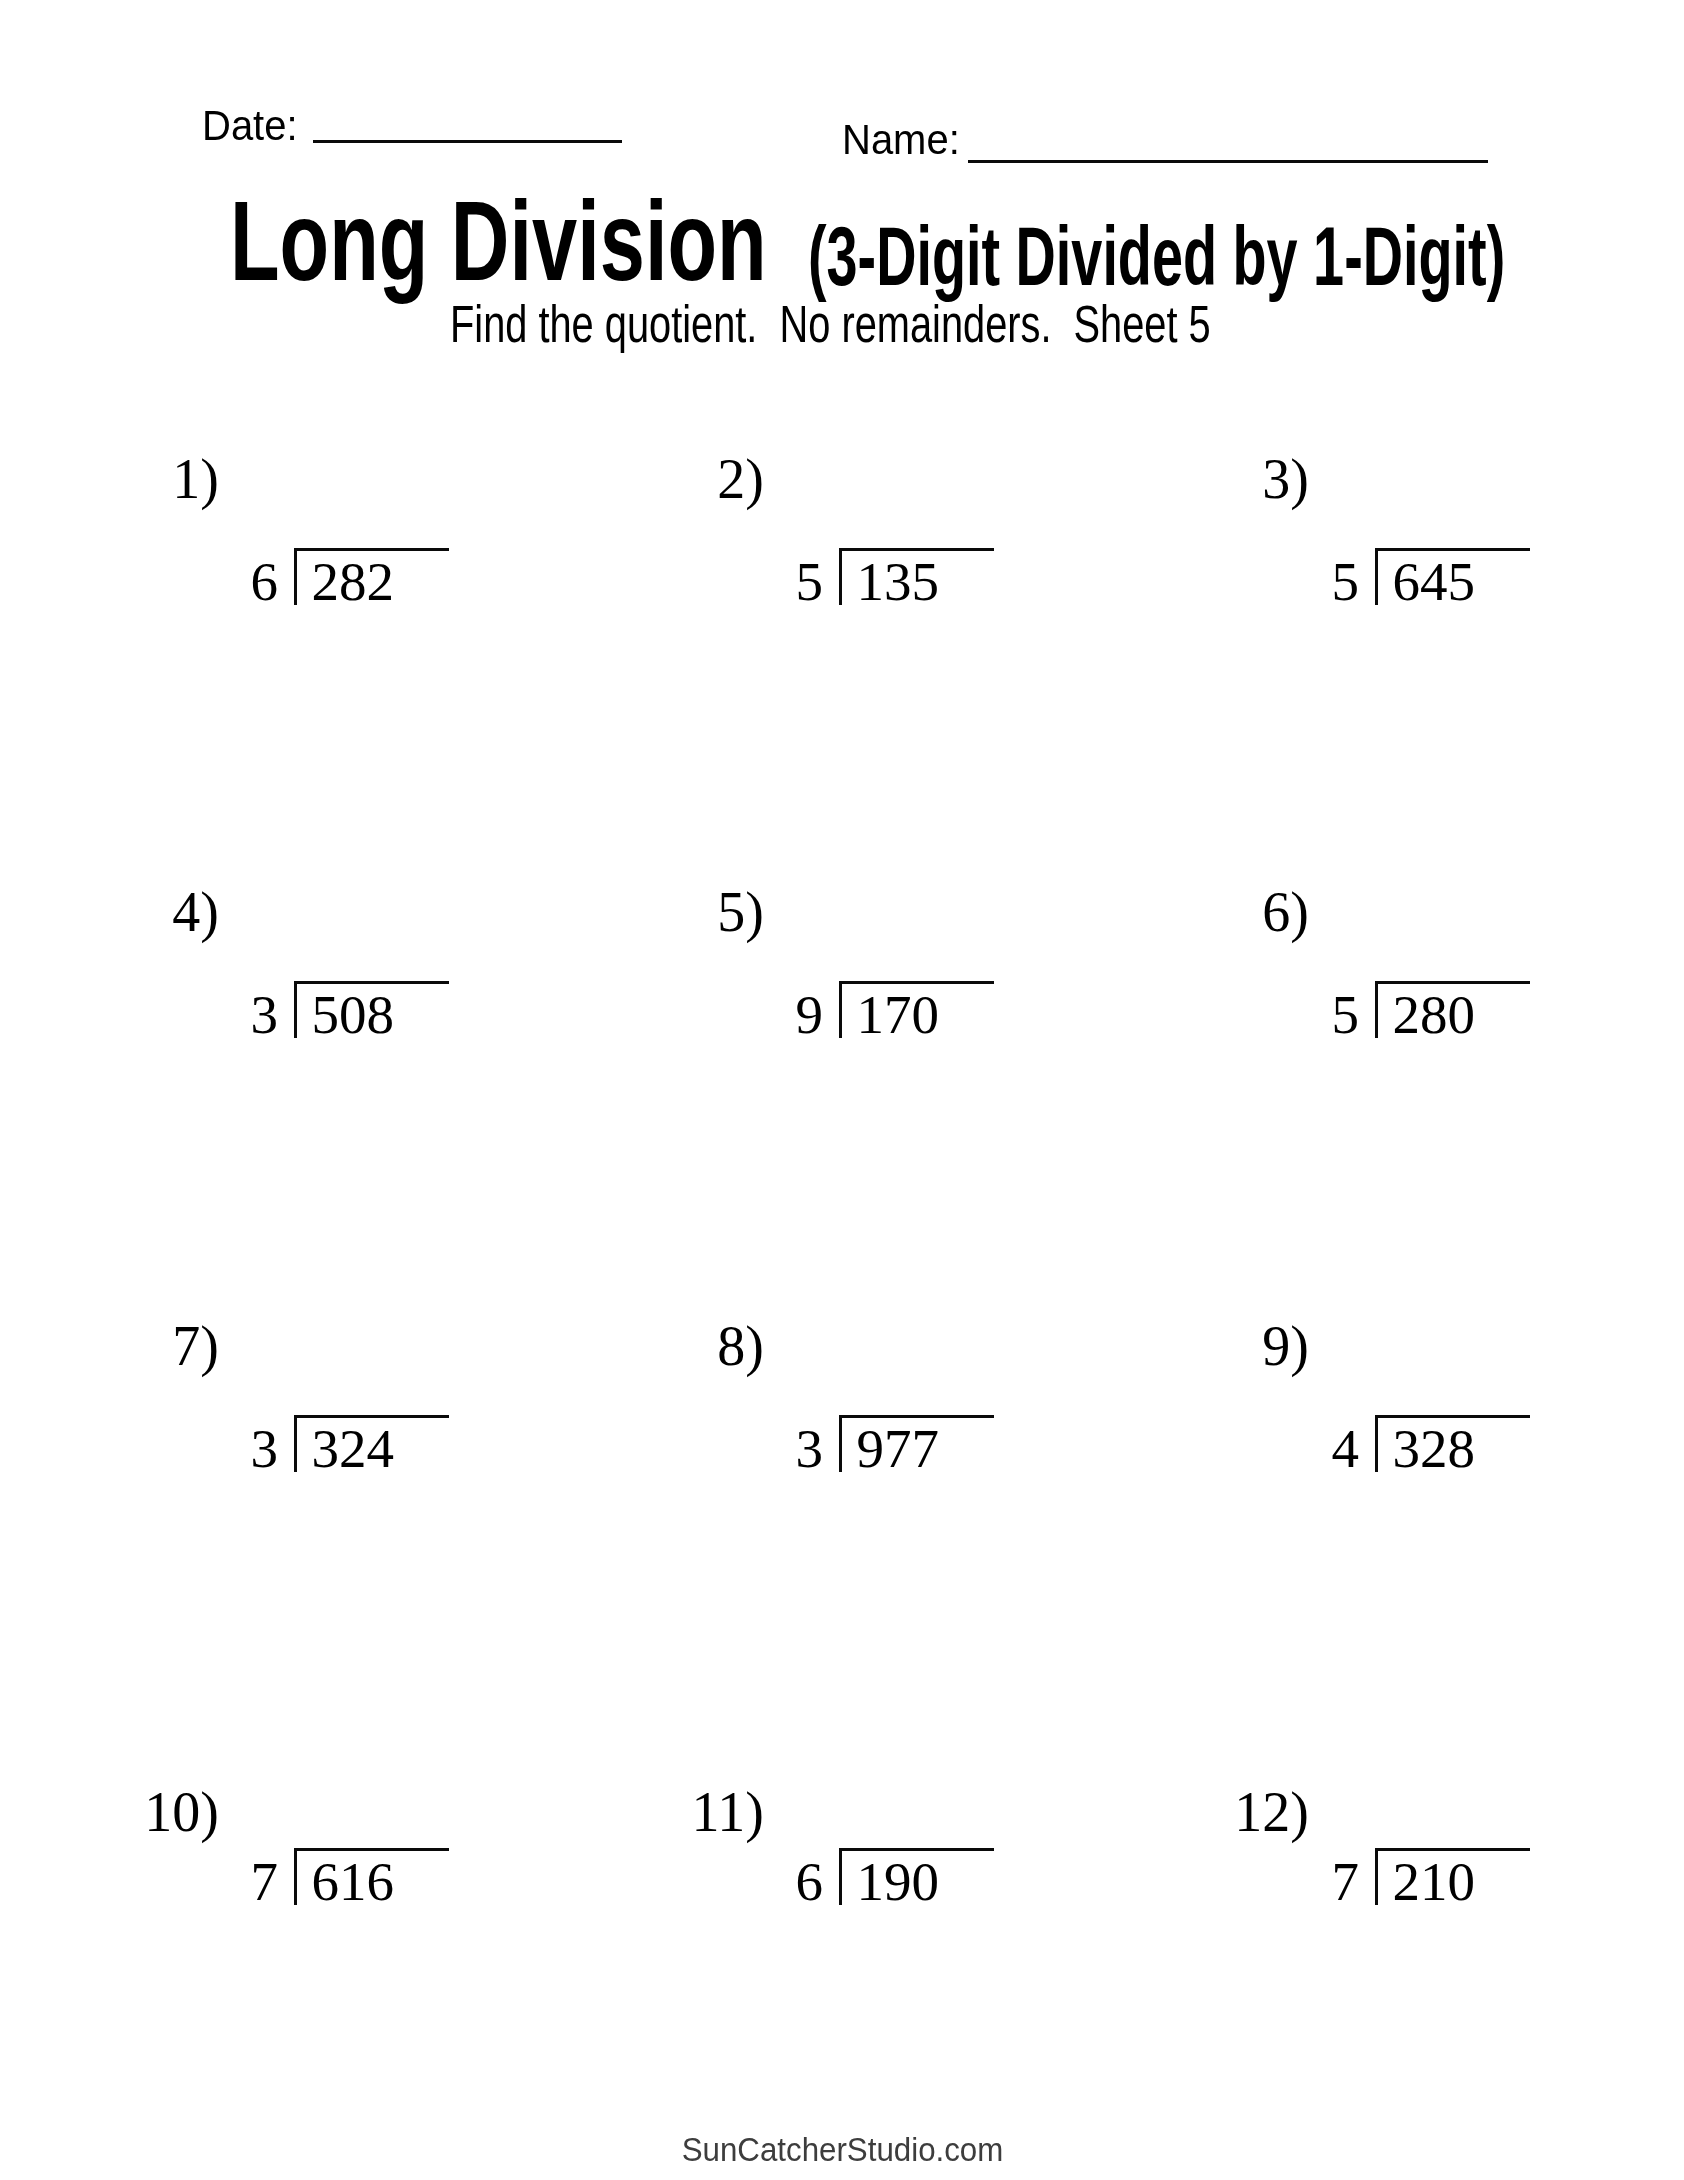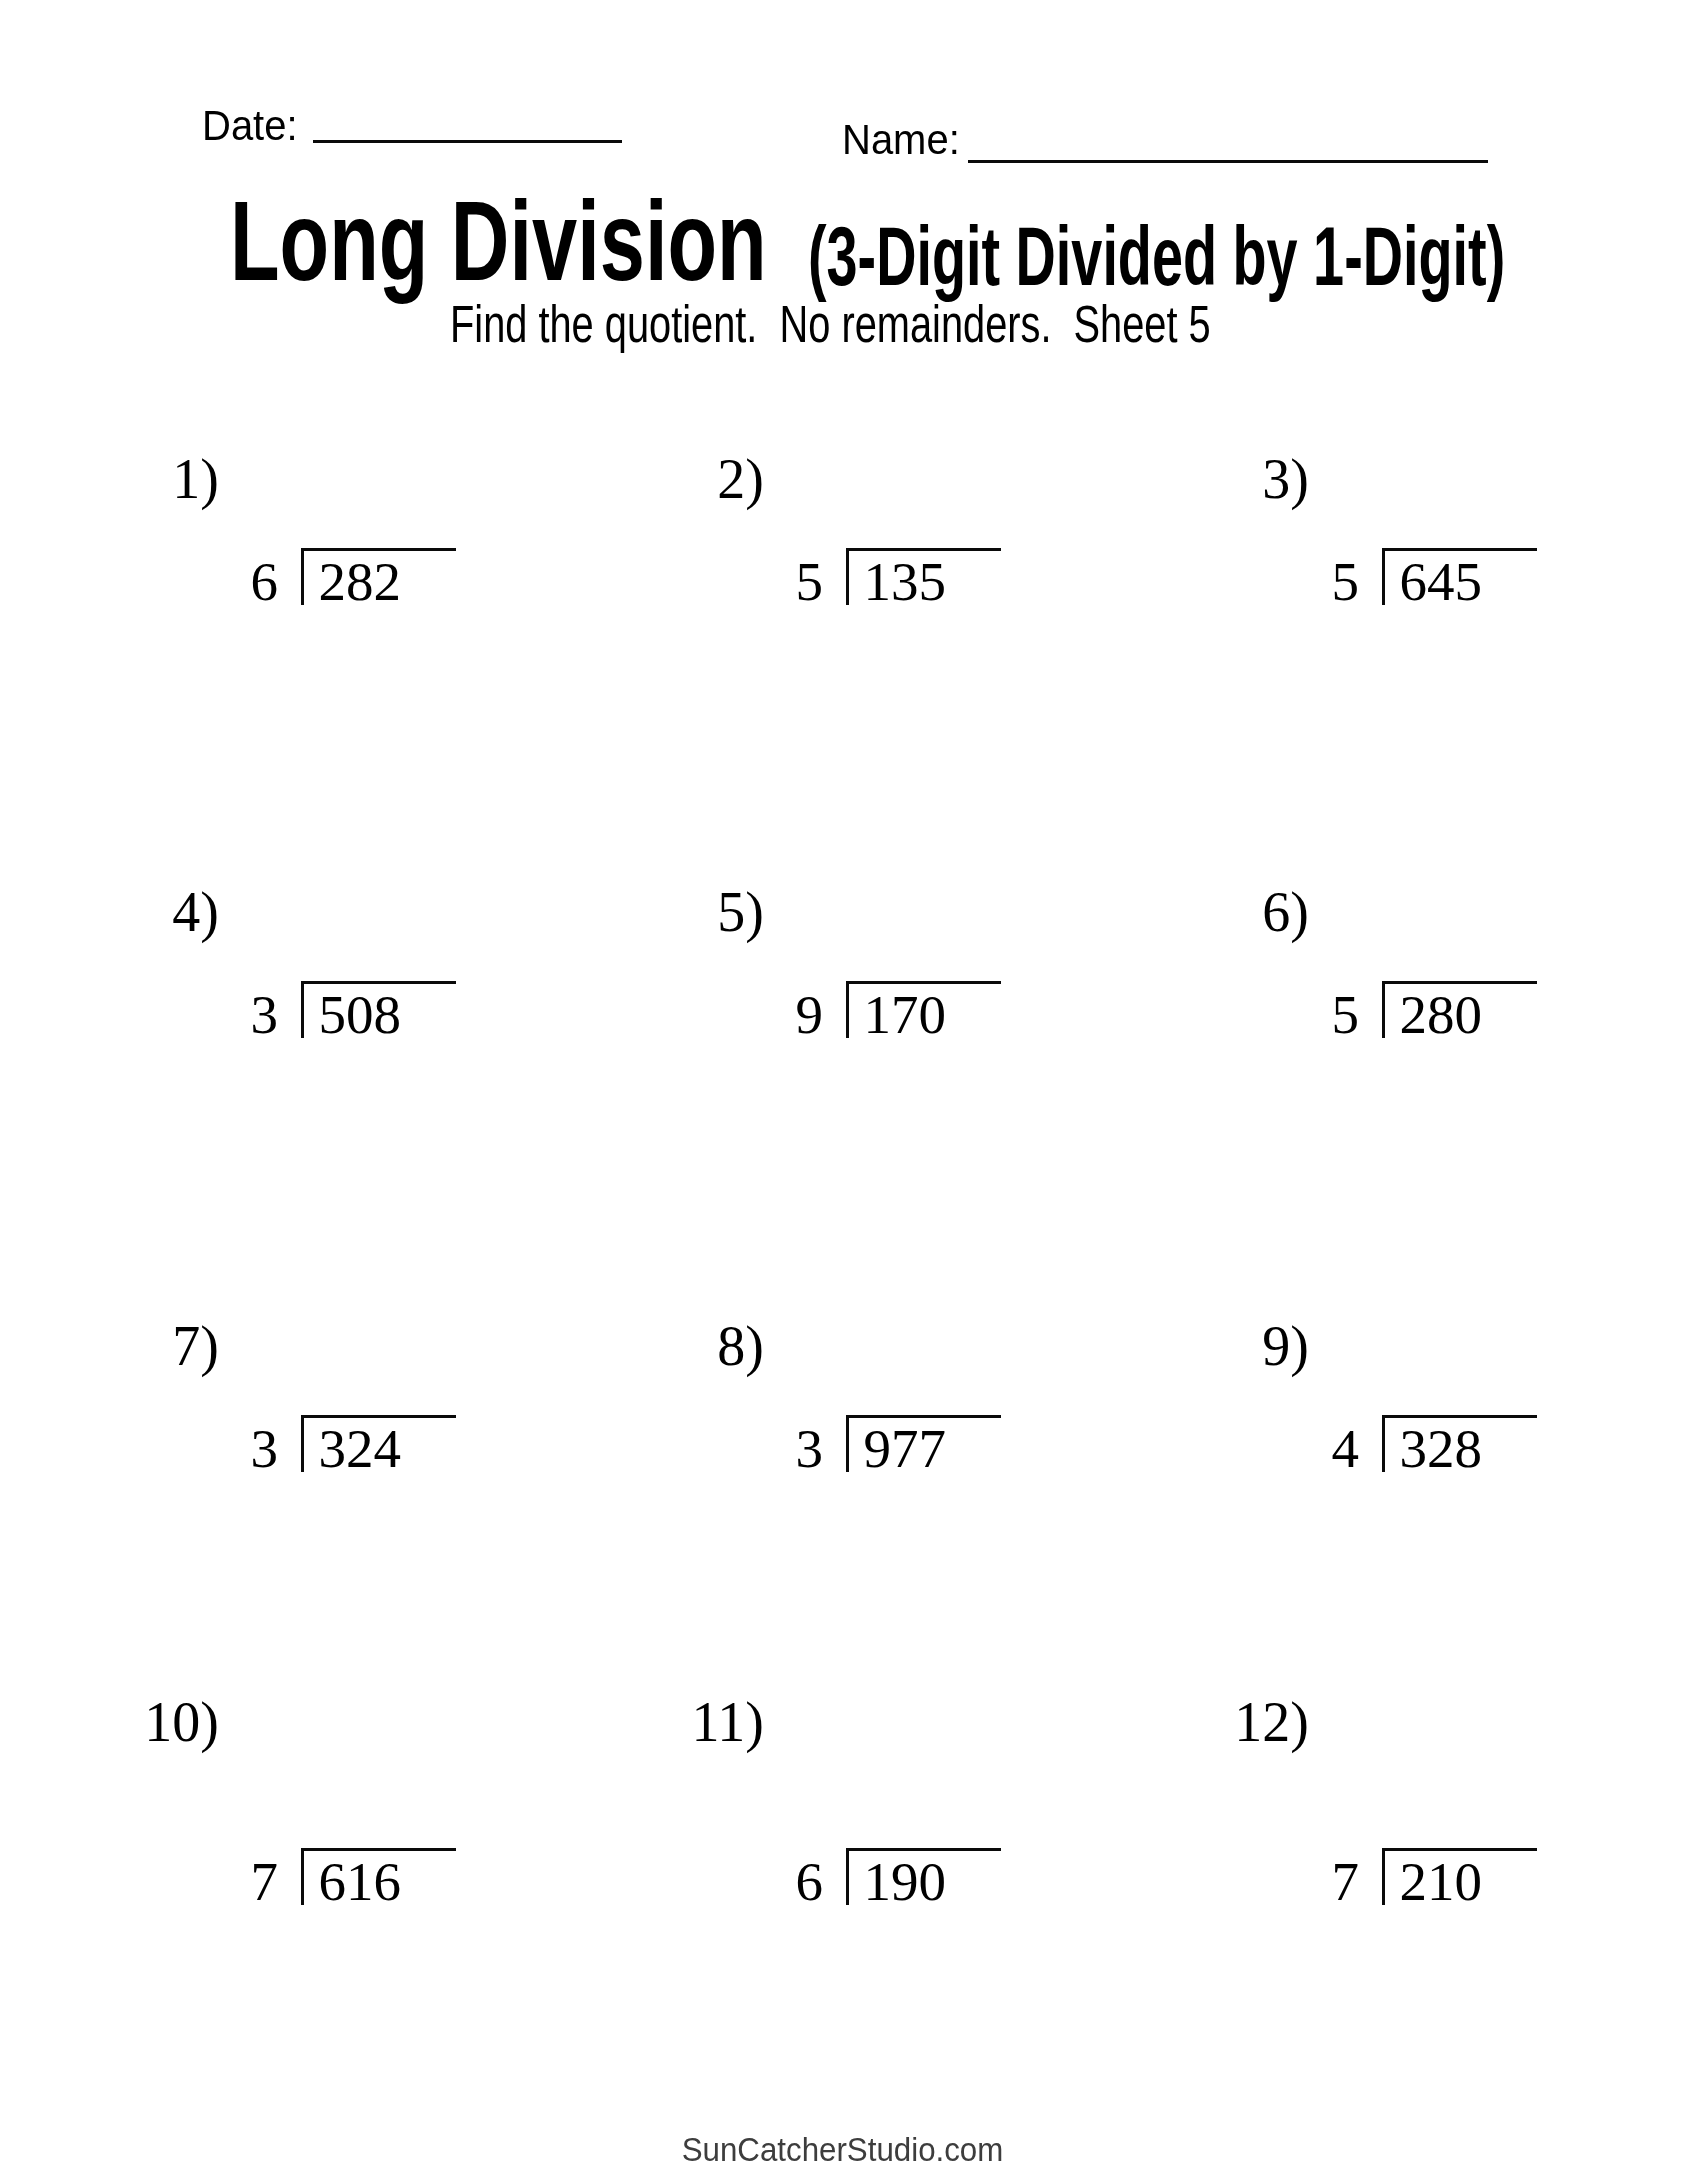--- a/index.html
+++ b/index.html
@@ -57,21 +57,21 @@
     text-align: right;
     font: 400 56px/1 "Liberation Serif", "DejaVu Serif", serif;
     white-space: nowrap;
   }
   .c1 { left: 108px; }
   .c2 { left: 653px; }
   .c3 { left: 1198px; }
   .lr1 { top: 451px; }
   .lr2 { top: 884px; }
   .lr3 { top: 1318px; }
-  .lr4 { top: 1694px; }
+  .lr4 { top: 1784px; }
 
   .bracket {
     position: absolute;
     display: flex;
     align-items: flex-start;
   }
   .b1 { left: 241px; }
   .b2 { left: 786px; }
   .b3 { left: 1322px; }
   .br1 { top: 548px; }
@@ -88,21 +88,20 @@
   }
   .dividend {
     box-sizing: border-box;
     width: 155px;
     height: 57px;
     border-top: 3.4px solid #0a0a0a;
     border-left: 3.4px solid #0a0a0a;
     padding: 2.6px 0 0 14.5px;
     font: 400 55px/1 "Liberation Serif", "DejaVu Serif", serif;
     white-space: nowrap;
-    margin-left: 7px;
   }
 
   
   #footer-credit {
     left: 0; top: 2132px; width: 100%;
     text-align: center;
     font: 400 34px/1 "Liberation Sans", sans-serif;
     color: #3d3d3d;
     transform: scaleX(0.92);
     transform-origin: center top;

